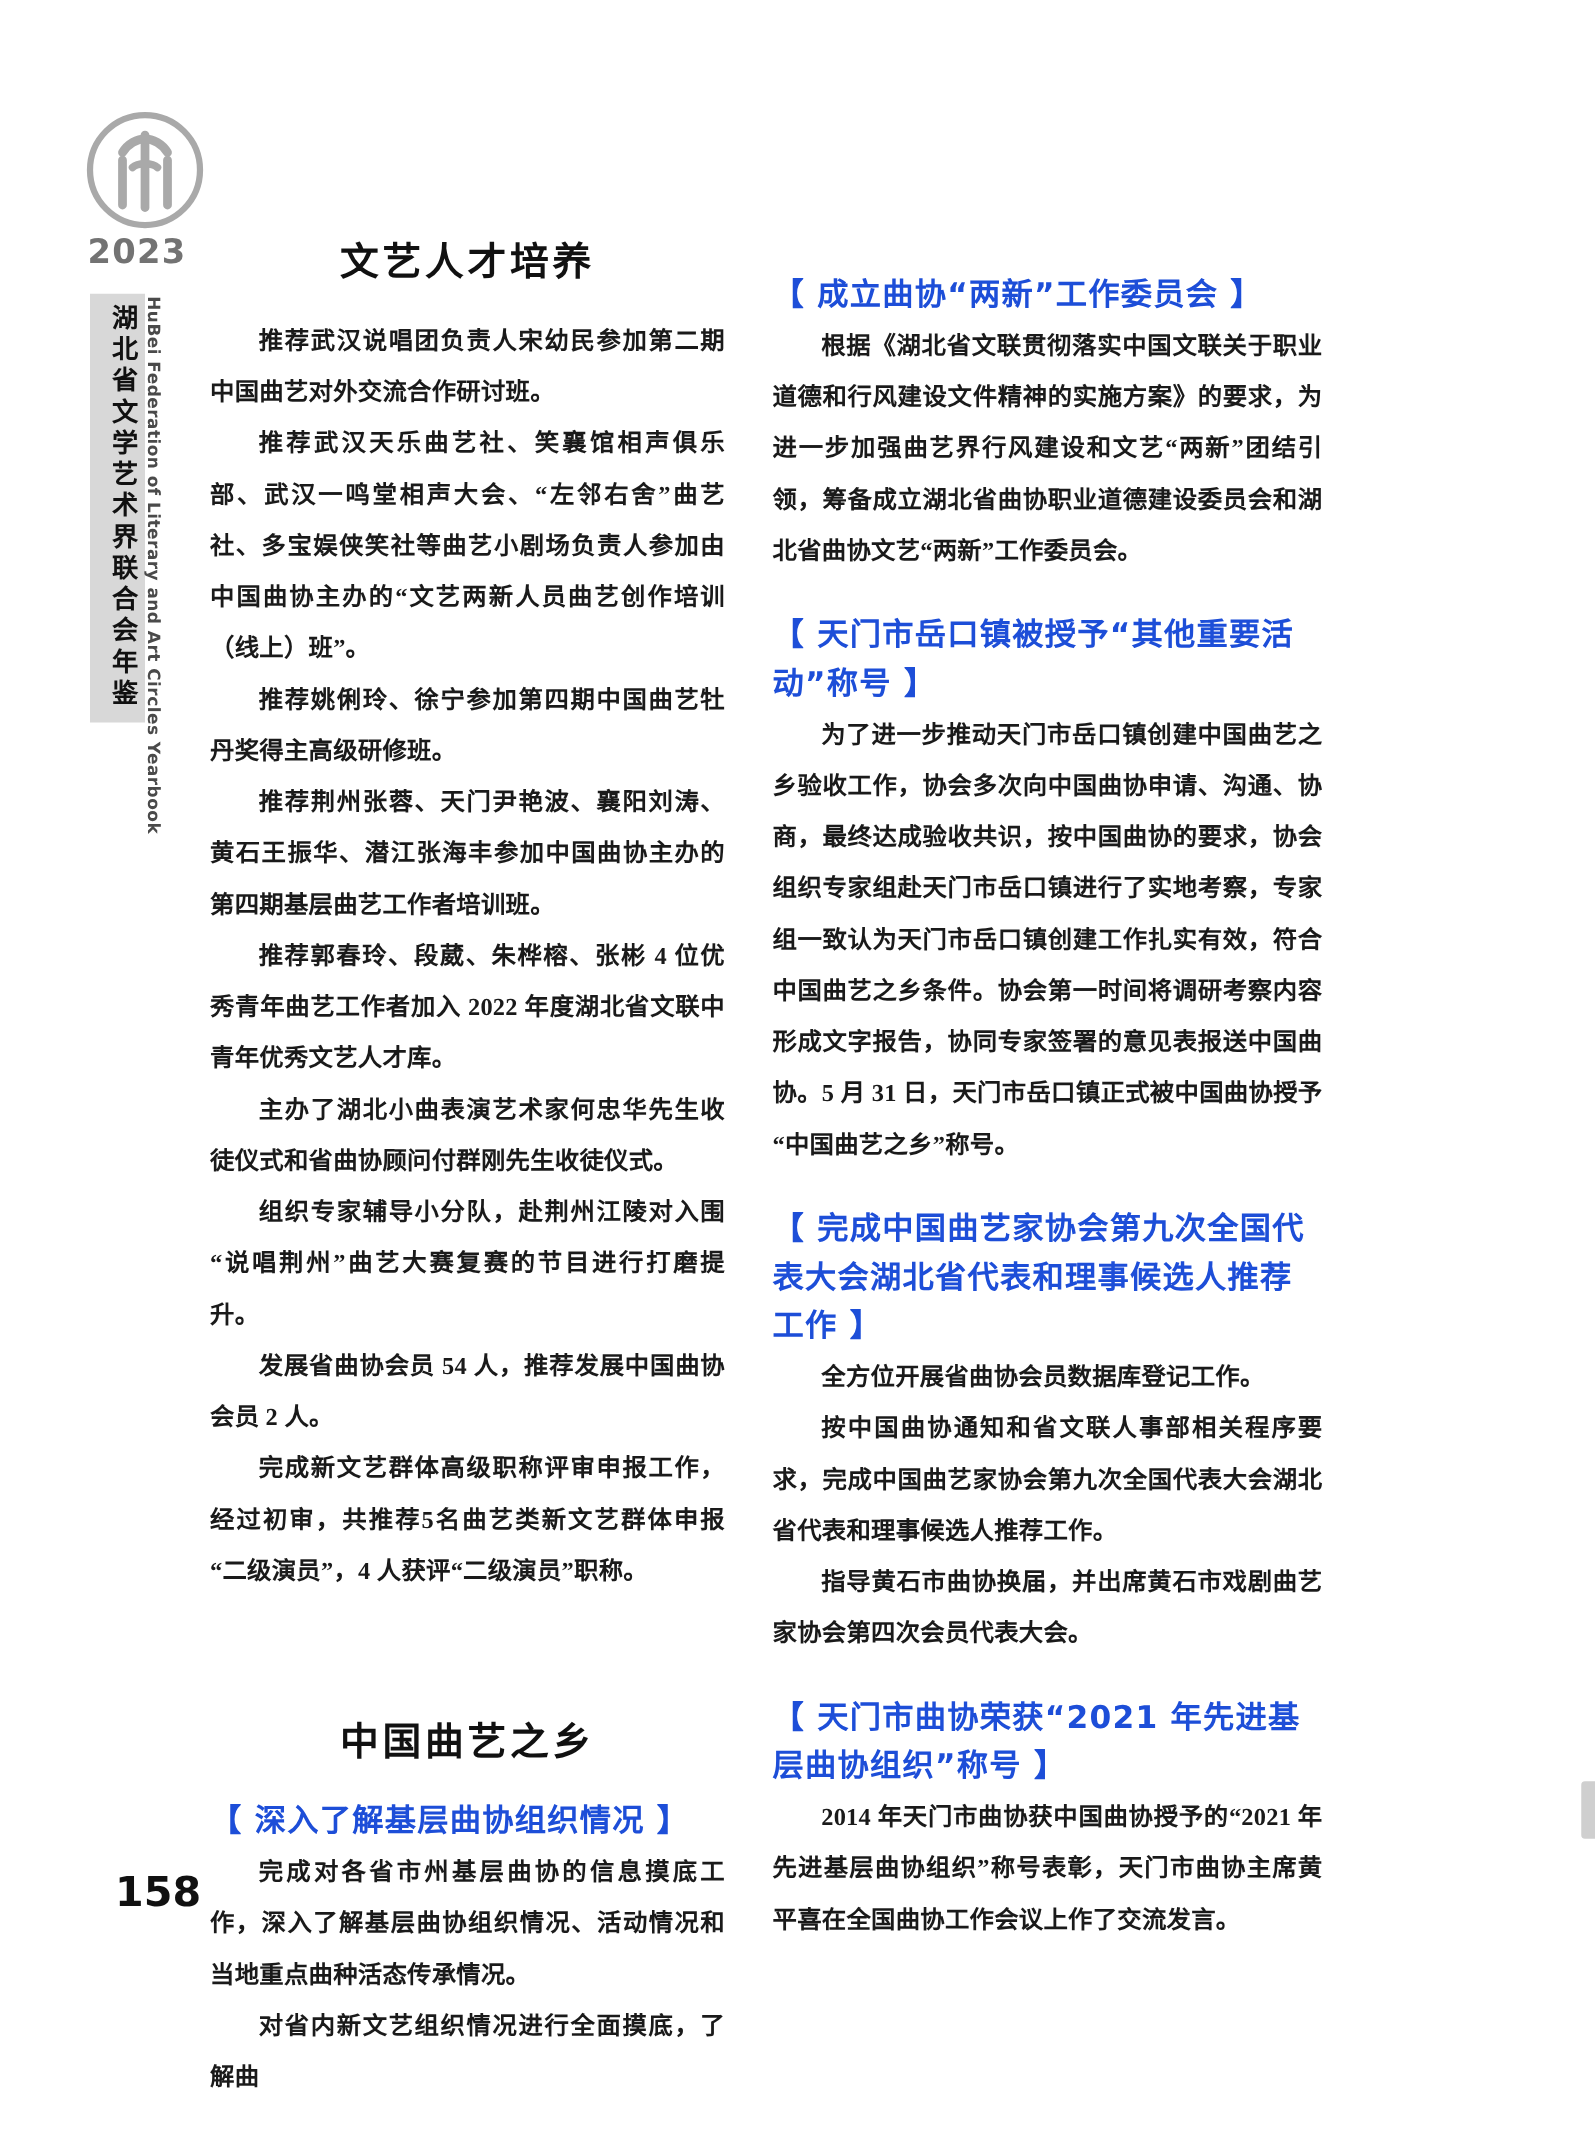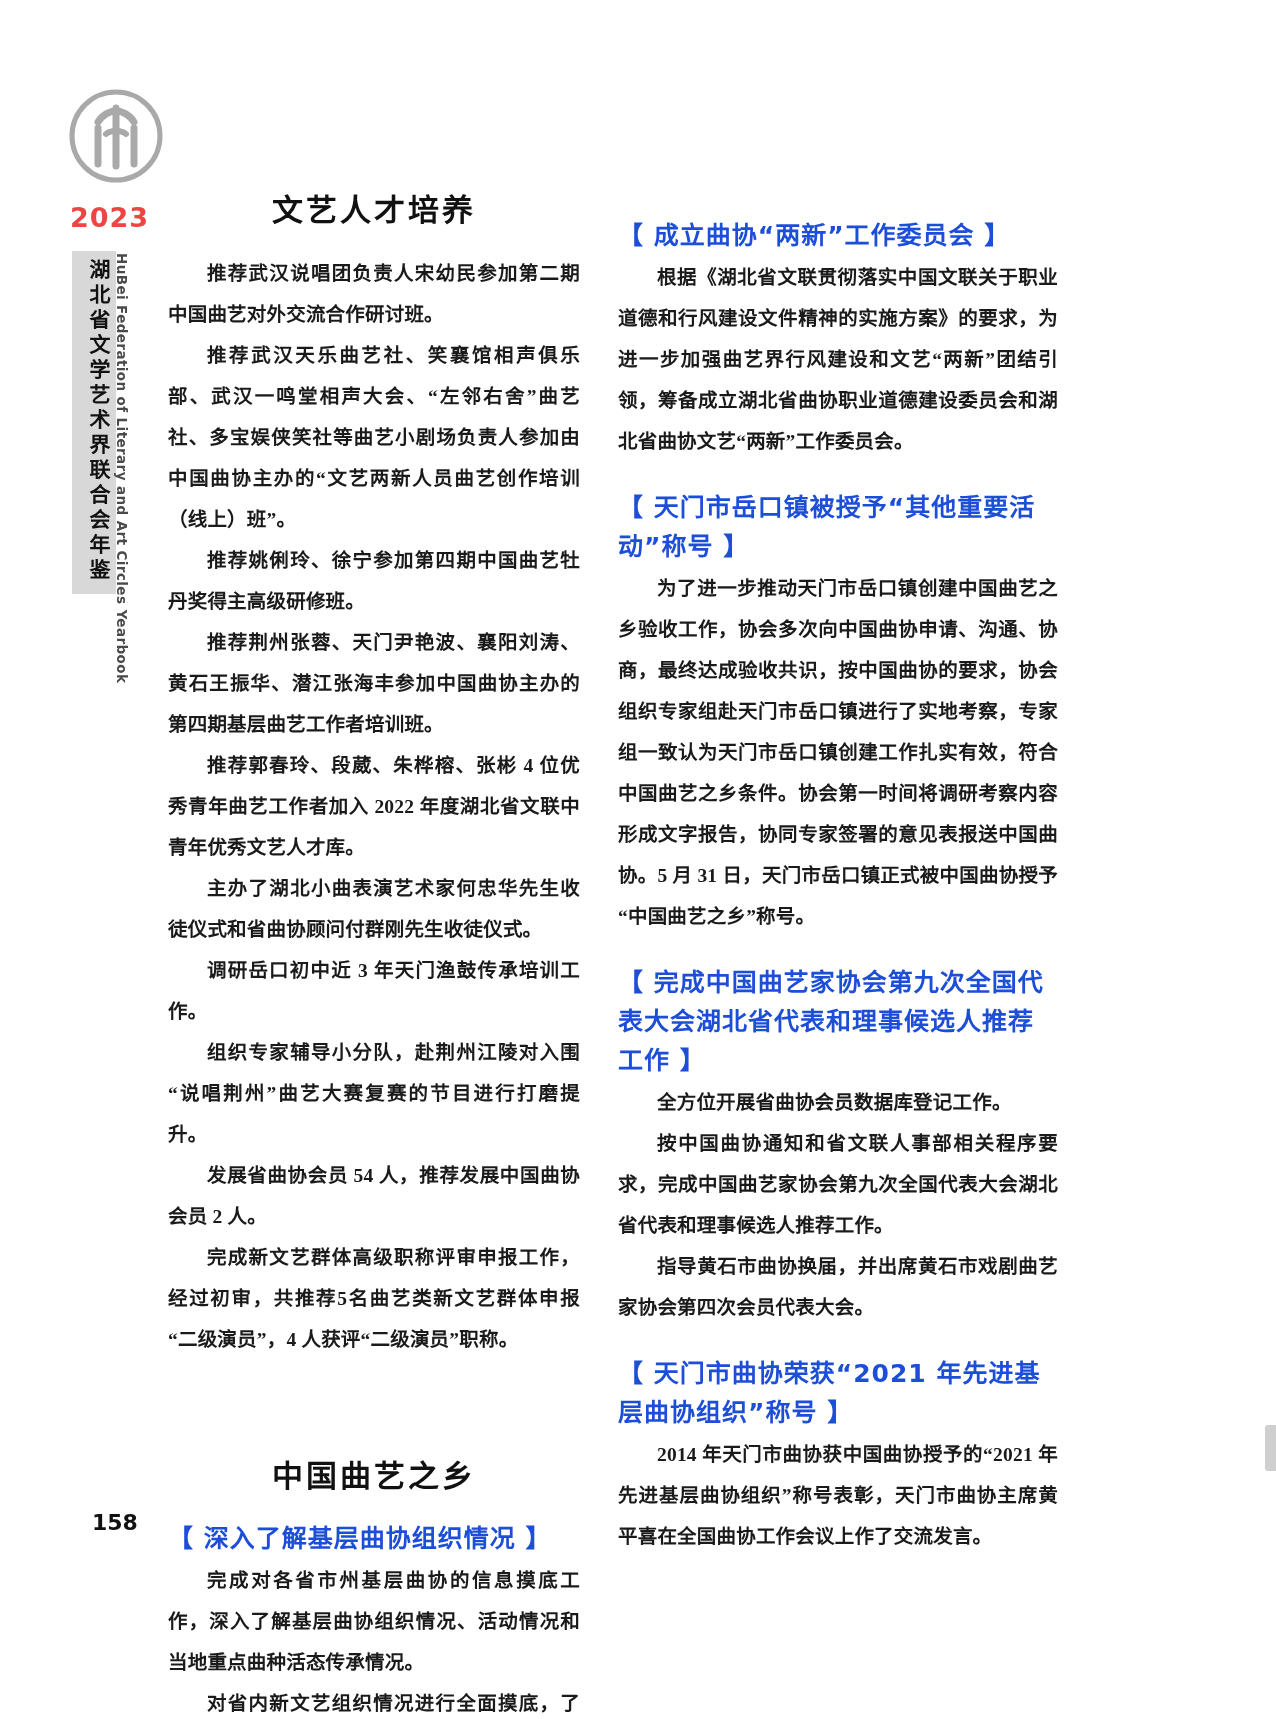--- a/index.html
+++ b/index.html
@@ -17,21 +17,21 @@
   .rail{
     position:absolute;left:62px;top:88px;width:120px;
   }
   .logo-wrap{
     width:96px;height:96px;position:relative;margin-left:6px;
   }
   .logo-wrap svg{display:block;}
   .logo-year{
     font-family:"DejaVu Sans",sans-serif;
     font-weight:bold;font-size:27px;letter-spacing:1px;
-    color:#ef4444;margin-top:18px;margin-left:8px;
+    color:#737373;margin-top:2px;margin-left:8px;
   }
   .rail-texts{position:relative;margin-top:18px;height:400px;}
   .rail-cn{
     position:absolute;left:10px;top:0;
     width:36px;
     background:#d8d8d8;
     padding:8px 4px 10px 4px;
     font-family:"DejaVu Sans",sans-serif;
     font-weight:bold;
     font-size:21px;
@@ -89,21 +89,21 @@
     text-align:justify;
     text-justify:inter-ideograph;
     font-weight:600;
     letter-spacing:0.2px;
   }
 
   
   .folio{
     position:absolute;left:92px;top:1494px;
     font-family:"DejaVu Sans",sans-serif;
-    font-weight:bold;font-size:22px;color:#111;margin-top:16px;
+    font-weight:bold;font-size:33px;color:#111;
   }
   .edge-mark{
     position:absolute;right:0;top:1425px;
     width:11px;height:46px;background:#cfcfcf;border-radius:3px 0 0 3px;
   }
 </style>
 </head>
 <body>
 
 <div class="page">
@@ -128,21 +128,20 @@
 
   <div class="col col-left">
     <h1 class="sec-title">文艺人才培养</h1>
 
     <p class="para">推荐武汉说唱团负责人宋幼民参加第二期中国曲艺对外交流合作研讨班。</p>
     <p class="para">推荐武汉天乐曲艺社、笑襄馆相声俱乐部、武汉一鸣堂相声大会、“左邻右舍”曲艺社、多宝娱侠笑社等曲艺小剧场负责人参加由中国曲协主办的“文艺两新人员曲艺创作培训（线上）班”。</p>
     <p class="para">推荐姚俐玲、徐宁参加第四期中国曲艺牡丹奖得主高级研修班。</p>
     <p class="para">推荐荆州张蓉、天门尹艳波、襄阳刘涛、黄石王振华、潜江张海丰参加中国曲协主办的第四期基层曲艺工作者培训班。</p>
     <p class="para">推荐郭春玲、段葳、朱桦榕、张彬 4 位优秀青年曲艺工作者加入 2022 年度湖北省文联中青年优秀文艺人才库。</p>
     <p class="para">主办了湖北小曲表演艺术家何忠华先生收徒仪式和省曲协顾问付群刚先生收徒仪式。</p>
-    <p class="para">调研岳口初中近 3 年天门渔鼓传承培训工作。</p>
     <p class="para">组织专家辅导小分队，赴荆州江陵对入围“说唱荆州”曲艺大赛复赛的节目进行打磨提升。</p>
     <p class="para">发展省曲协会员 54 人，推荐发展中国曲协会员 2 人。</p>
     <p class="para">完成新文艺群体高级职称评审申报工作，经过初审，共推荐5名曲艺类新文艺群体申报“二级演员”，4 人获评“二级演员”职称。</p>
 
     <h1 class="sec-title second">中国曲艺之乡</h1>
 
     <h2 class="sub-title first">【 深入了解基层曲协组织情况 】</h2>
     <p class="para">完成对各省市州基层曲协的信息摸底工作，深入了解基层曲协组织情况、活动情况和当地重点曲种活态传承情况。</p>
     <p class="para">对省内新文艺组织情况进行全面摸底，了解曲</p>
   </div>

